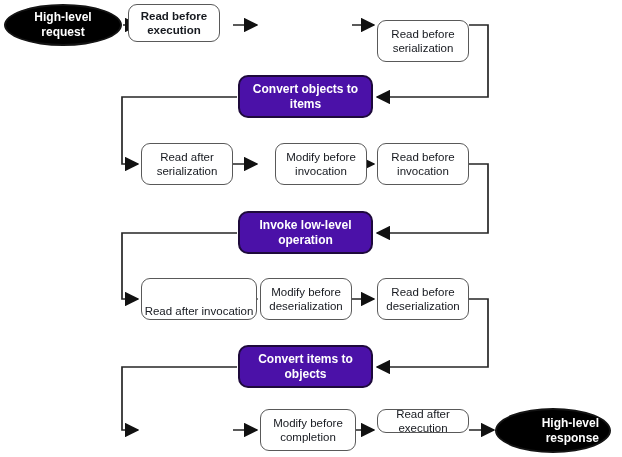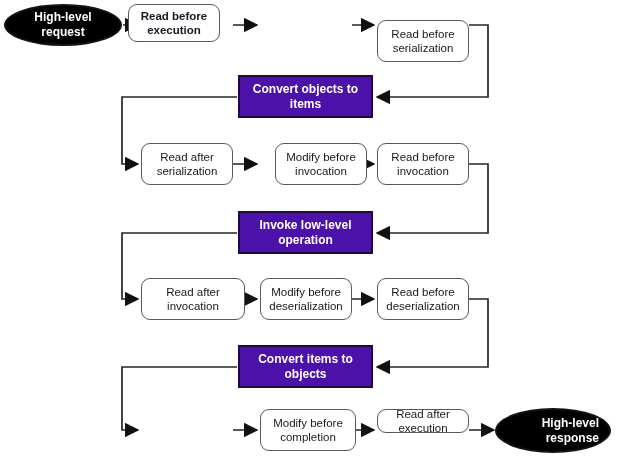--- a/index.html
+++ b/index.html
@@ -45,21 +45,21 @@
     border-radius: 9px;
     padding: 1px 2px;
   }
   .action {
     background: #4b11a8;
     color: #ffffff;
     font-weight: bold;
     font-size: 12px;
     line-height: 15px;
     border: 2.4px solid #1e0a3c;
-    border-radius: 0;
+    border-radius: 10px;
   }
   .oval {
     position: absolute;
     box-sizing: border-box;
     display: flex;
     align-items: center;
     justify-content: center;
     text-align: center;
     background: #000000;
     color: #ffffff;
@@ -132,21 +132,21 @@
     <span>Modify before invocation</span>
   </div>
   <div class="node" style="left:377px; top:143px; width:92px; height:42px;">
     <span>Read before invocation</span>
   </div>
 
   <div class="node action" style="left:238px; top:211px; width:135px; height:43px;">
     <span>Invoke low-level operation</span>
   </div>
 
-  <div class="node" style="left:141px; top:278px; width:104px; height:42px;">
+  <div class="node" style="left:141px; top:278px; width:116px; height:42px;align-items:flex-end;">
     <span>Read after invocation</span>
   </div>
   <div class="node" style="left:260px; top:278px; width:92px; height:42px;">
     <span>Modify before deserialization</span>
   </div>
   <div class="node" style="left:377px; top:278px; width:92px; height:42px;">
     <span>Read before deserialization</span>
   </div>
 
   <div class="node action" style="left:238px; top:345px; width:135px; height:43px;">

